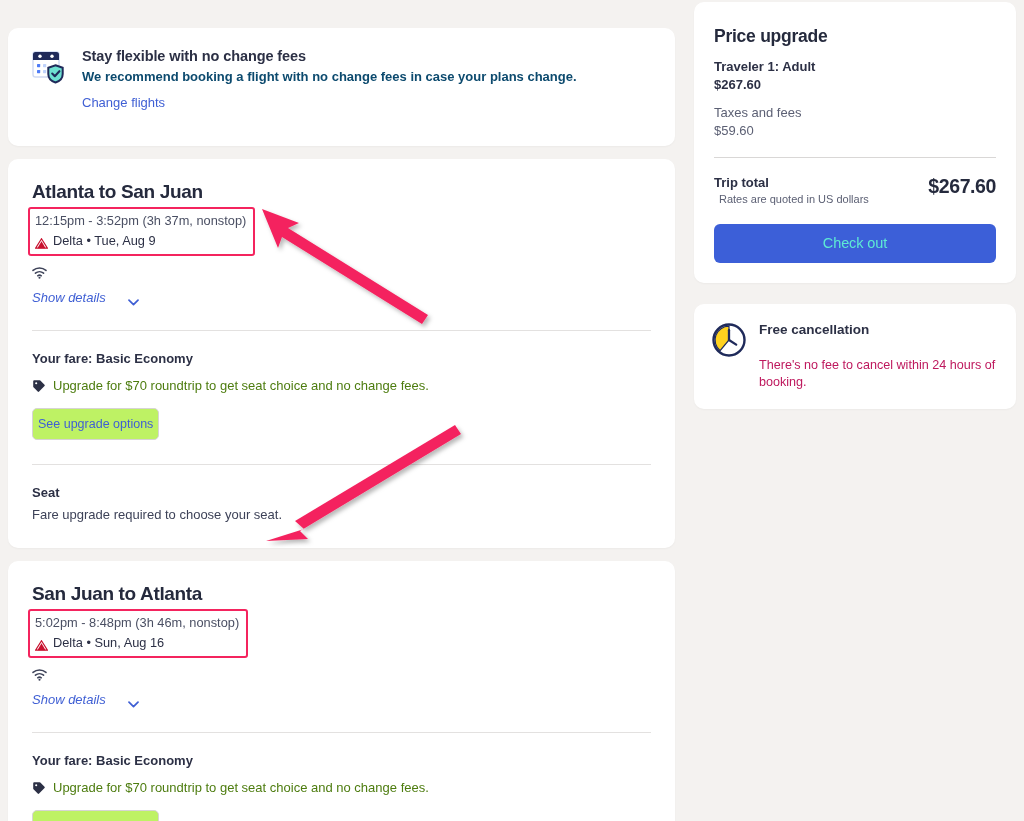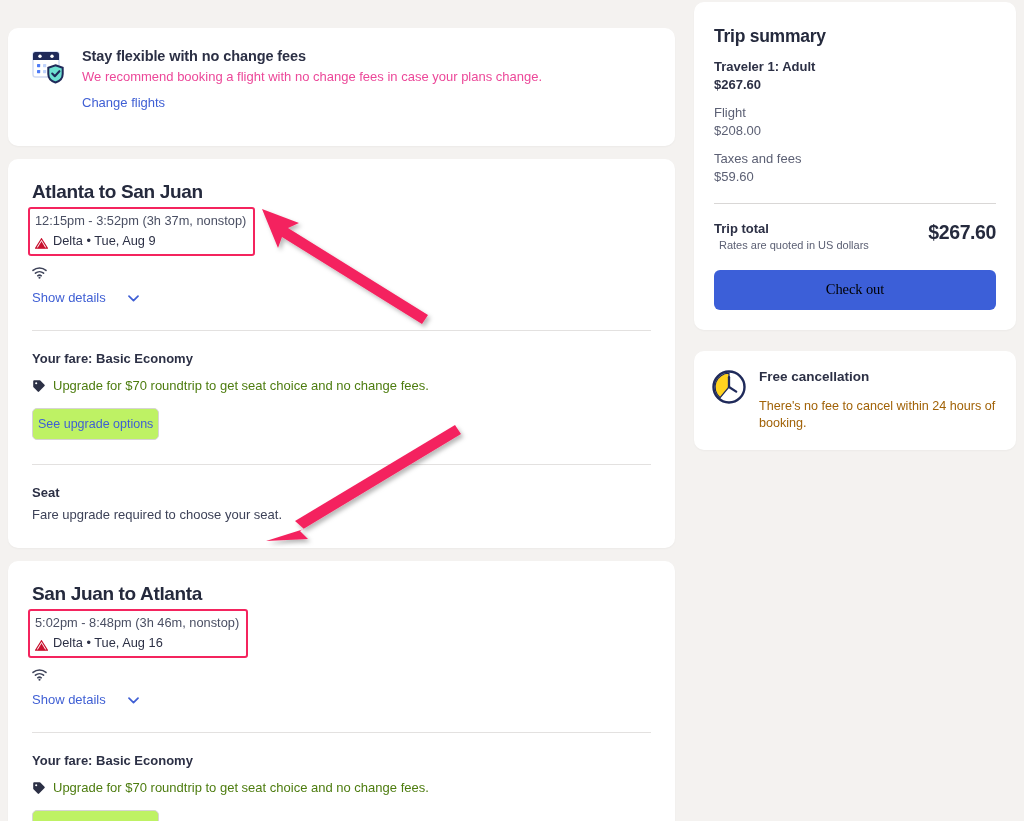--- a/index.html
+++ b/index.html
@@ -45,23 +45,24 @@
   .flex-text { padding-top: 1px; }
   .flex-title {
     font-size: 14.5px;
     font-weight: bold;
     color: #2c3045;
     line-height: 19px;
     letter-spacing: -0.1px;
   }
   .flex-sub {
     font-size: 13px;
-    color: #ec4899;
+    color: #0c4a6e;
     line-height: 18px;
     margin-top: 2px;
+    font-weight: bold;
   }
   .link {
     color: #3f5fd4;
     font-size: 13px;
     line-height: 18px;
     margin-top: 8px;
     display: inline-block;
     cursor: pointer;
   }
 
@@ -104,23 +105,24 @@
   .delta-logo { width: 13px; height: 11px; flex: 0 0 13px; }
 
   .wifi-row { margin-top: 9px; height: 16px; }
   .wifi-icon { width: 15px; height: 12px; }
 
   .show-details {
     margin-top: 9px;
     font-size: 13px;
     color: #3f5fd4;
     display: inline-flex;
-    align-items: flex-start;
+    align-items: center;
     gap: 22px;
     cursor: pointer;
+    font-style: italic;
   }
   .chev { width: 11px; height: 7px; }
 
   .divider {
     border-top: 1px solid #e3e1e0;
     margin-top: 24px;
   }
 
   .sect { padding-top: 19px; }
   .sect-title {
@@ -224,25 +226,25 @@
     font-weight: bold;
     color: #252a3d;
     letter-spacing: -0.4px;
     line-height: 24px;
   }
 
   .checkout-btn {
     margin-top: 17px;
     width: 100%;
     background: #3c5fd8;
-    color: #000000;
+    color: #5eead4;
     border: none;
     border-radius: 6px;
     font-size: 14.5px;
-    font-family: Liberation Serif, serif;
+    font-family: Liberation Sans, sans-serif;
     padding: 11px 0 12px 0;
     cursor: pointer;
     letter-spacing: -0.1px;
   }
 
   #cancel-card {
     margin-top: 21px;
     padding: 17px 20px 18px 17px;
     display: flex;
     gap: 12px;
@@ -250,23 +252,23 @@
   }
   .clock-icon { width: 36px; height: 36px; flex: 0 0 36px; margin-top: 1px; }
   .cc-title {
     font-size: 13.5px;
     font-weight: bold;
     color: #2c3045;
     line-height: 18px;
   }
   .cc-sub {
     font-size: 12.6px;
-    color: #a16207;
+    color: #be185d;
     line-height: 17px;
-    margin-top: 12px;
+    margin-top: 18px;
   }
 
   
   #annotations {
     position: absolute;
     left: 0; top: 0;
     width: 1024px; height: 821px;
     pointer-events: none;
   }
 </style>
@@ -365,21 +367,21 @@
         <div class="fl-title">San Juan to Atlanta</div>
         <div class="hl-box">
           <div class="fl-times">5:02pm - 8:48pm (3h 46m, nonstop)</div>
           <div class="fl-airline">
             <span class="delta-logo">
               <svg viewBox="0 0 13 11" width="13" height="11">
                 <path d="M6.5 0.8 L12.4 10.2 H0.6 Z" fill="#ffffff" stroke="#c8102e" stroke-width="1.2"></path>
                 <path d="M6.5 3.3 L10.6 10.2 H2.4 Z" fill="#c8102e"></path>
               </svg>
             </span>
-            <span>Delta • Tue, Aug 16</span>
+            <span>Delta • Sun, Aug 16</span>
           </div>
         </div>
       </div>
 
       <div class="wifi-row">
         <span class="wifi-icon">
           <svg viewBox="0 0 15 12" width="15" height="12">
             <path d="M1 3.4a10 10 0 0 1 13 0" fill="none" stroke="#3d4258" stroke-width="1.5" stroke-linecap="round"></path>
             <path d="M3.4 6.2a6.4 6.4 0 0 1 8.2 0" fill="none" stroke="#3d4258" stroke-width="1.5" stroke-linecap="round"></path>
             <path d="M5.7 8.8a3 3 0 0 1 3.6 0" fill="none" stroke="#3d4258" stroke-width="1.5" stroke-linecap="round"></path>
@@ -415,29 +417,25 @@
 
       
 
       
     </div>
   </div>
 
   <div id="right-col">
 
     <div class="card" id="price-card">
-      <div class="ps-title">Trip summary</div>
+      <div class="ps-title">Price upgrade</div>
 
       <div class="ps-row strong">
         <span class="ps-label">Traveler 1: Adult</span>
         <span class="ps-val">$267.60</span>
-      </div>
-      <div class="ps-row">
-        <span class="ps-label">Flight</span>
-        <span class="ps-val">$208.00</span>
       </div>
       <div class="ps-row">
         <span class="ps-label">Taxes and fees</span>
         <span class="ps-val">$59.60</span>
       </div>
 
       <div class="ps-divider"></div>
 
       <div class="total-row">
         <div>

